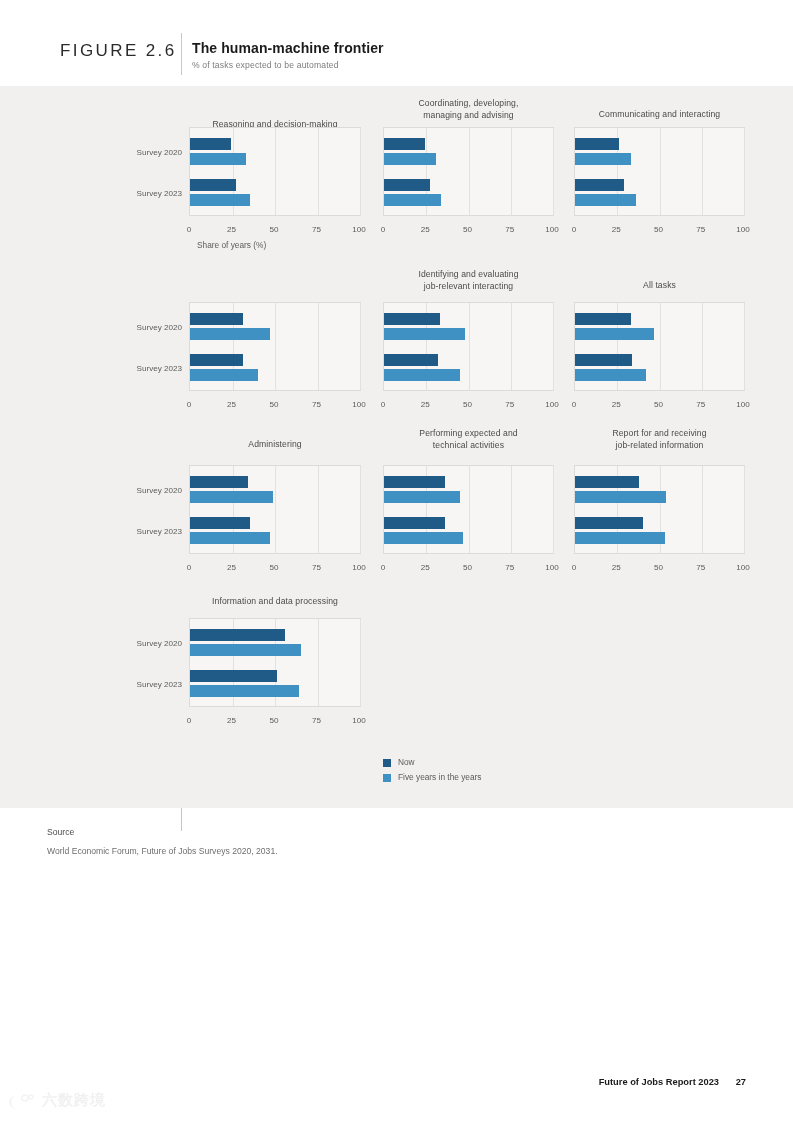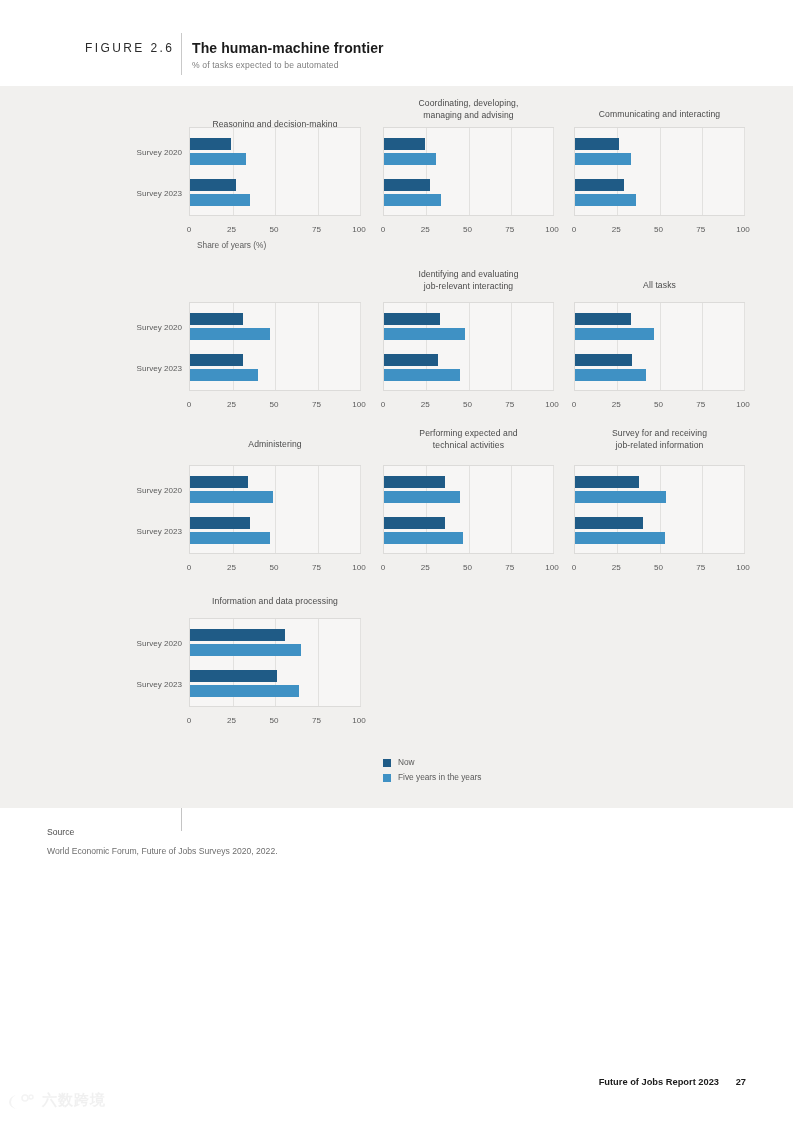--- a/index.html
+++ b/index.html
@@ -7,22 +7,22 @@
     width: 793px; height: 1122px;
     background: #ffffff;
     font-family: "Liberation Sans", sans-serif;
     overflow: hidden;
   }
   .page { position: relative; width: 793px; height: 1122px; background: #fff; }
 
   
   .header { position: absolute; left: 0; top: 0; width: 793px; height: 86px; background:#fff; }
   .fig-label {
-    position: absolute; left: 85px; top: 41px;
-    font-size: 12px; letter-spacing: 2.4px; color: #2b2b2b;
+    position: absolute; left: 60px; top: 41px;
+    font-size: 17px; letter-spacing: 2.4px; color: #2b2b2b;
     font-weight: 400; white-space: nowrap;
   }
   .header-rule {
     position: absolute; left: 181px; top: 33px; width: 1px; height: 42px;
     background: #c9c9c9;
   }
   .fig-title {
     position: absolute; left: 192px; top: 40px;
     font-size: 14px; font-weight: bold; color: #1b1b1b; letter-spacing: .1px;
   }
@@ -274,21 +274,21 @@
           <div class="bar future" style="left: 0px; top: 25px; width: 76.05px;"></div>
           <div class="bar now" style="left: 0px; top: 51px; width: 60.84px;"></div>
           <div class="bar future" style="left: 0px; top: 66px; width: 79.43px;"></div>
         </div>
         <div class="xtick" style="left: 383px; top: 477px;">0</div>
         <div class="xtick" style="left: 425.25px; top: 477px;">25</div>
         <div class="xtick" style="left: 467.5px; top: 477px;">50</div>
         <div class="xtick" style="left: 509.75px; top: 477px;">75</div>
         <div class="xtick" style="left: 552px; top: 477px;">100</div>
         <div class="cell-title two-line" style="left: 574px; width: 171px; top: 342px;">
-          <div>Survey for and receiving</div>
+          <div>Report for and receiving</div>
           <div>job-related information</div>
         </div>
         <div class="plot" style="left: 574px; top: 379px; width: 171px; height: 89px;">
           <div class="gridline" style="left: 42.25px; position: absolute;"></div>
           <div class="gridline" style="left: 84.5px; position: absolute;"></div>
           <div class="gridline" style="left: 126.75px; position: absolute;"></div>
           <div class="gridline" style="left: 169px; position: absolute;"></div>
           <div class="bar now" style="left: 0px; top: 10px; width: 64.22px;"></div>
           <div class="bar future" style="left: 0px; top: 25px; width: 91.26px;"></div>
           <div class="bar now" style="left: 0px; top: 51px; width: 67.6px;"></div>
@@ -326,21 +326,21 @@
         <span class="legend-swatch now"></span>
         <span class="legend-text">Now</span>
       </div>
       <div class="legend-row">
         <span class="legend-swatch future"></span>
         <span class="legend-text">Five years in the years</span>
       </div>
     </div>
 
     <div class="source-head">Source</div>
-    <div class="source-body">World Economic Forum, Future of Jobs Surveys 2020, 2022.</div>
+    <div class="source-body">World Economic Forum, Future of Jobs Surveys 2020, 2031.</div>
   </div>
 
   <div class="divider-stub"></div>
 
   <div class="footer-title">Future of Jobs Report 2023</div>
   <div class="footer-page">27</div>
 
   <div class="watermark">
     <svg class="wm-logo" viewBox="0 0 30 20">
       <path d="M10 3 A7 7 0 1 0 10 17 A9 7 0 1 1 10 3 Z" fill="#e8e8e8"></path>

